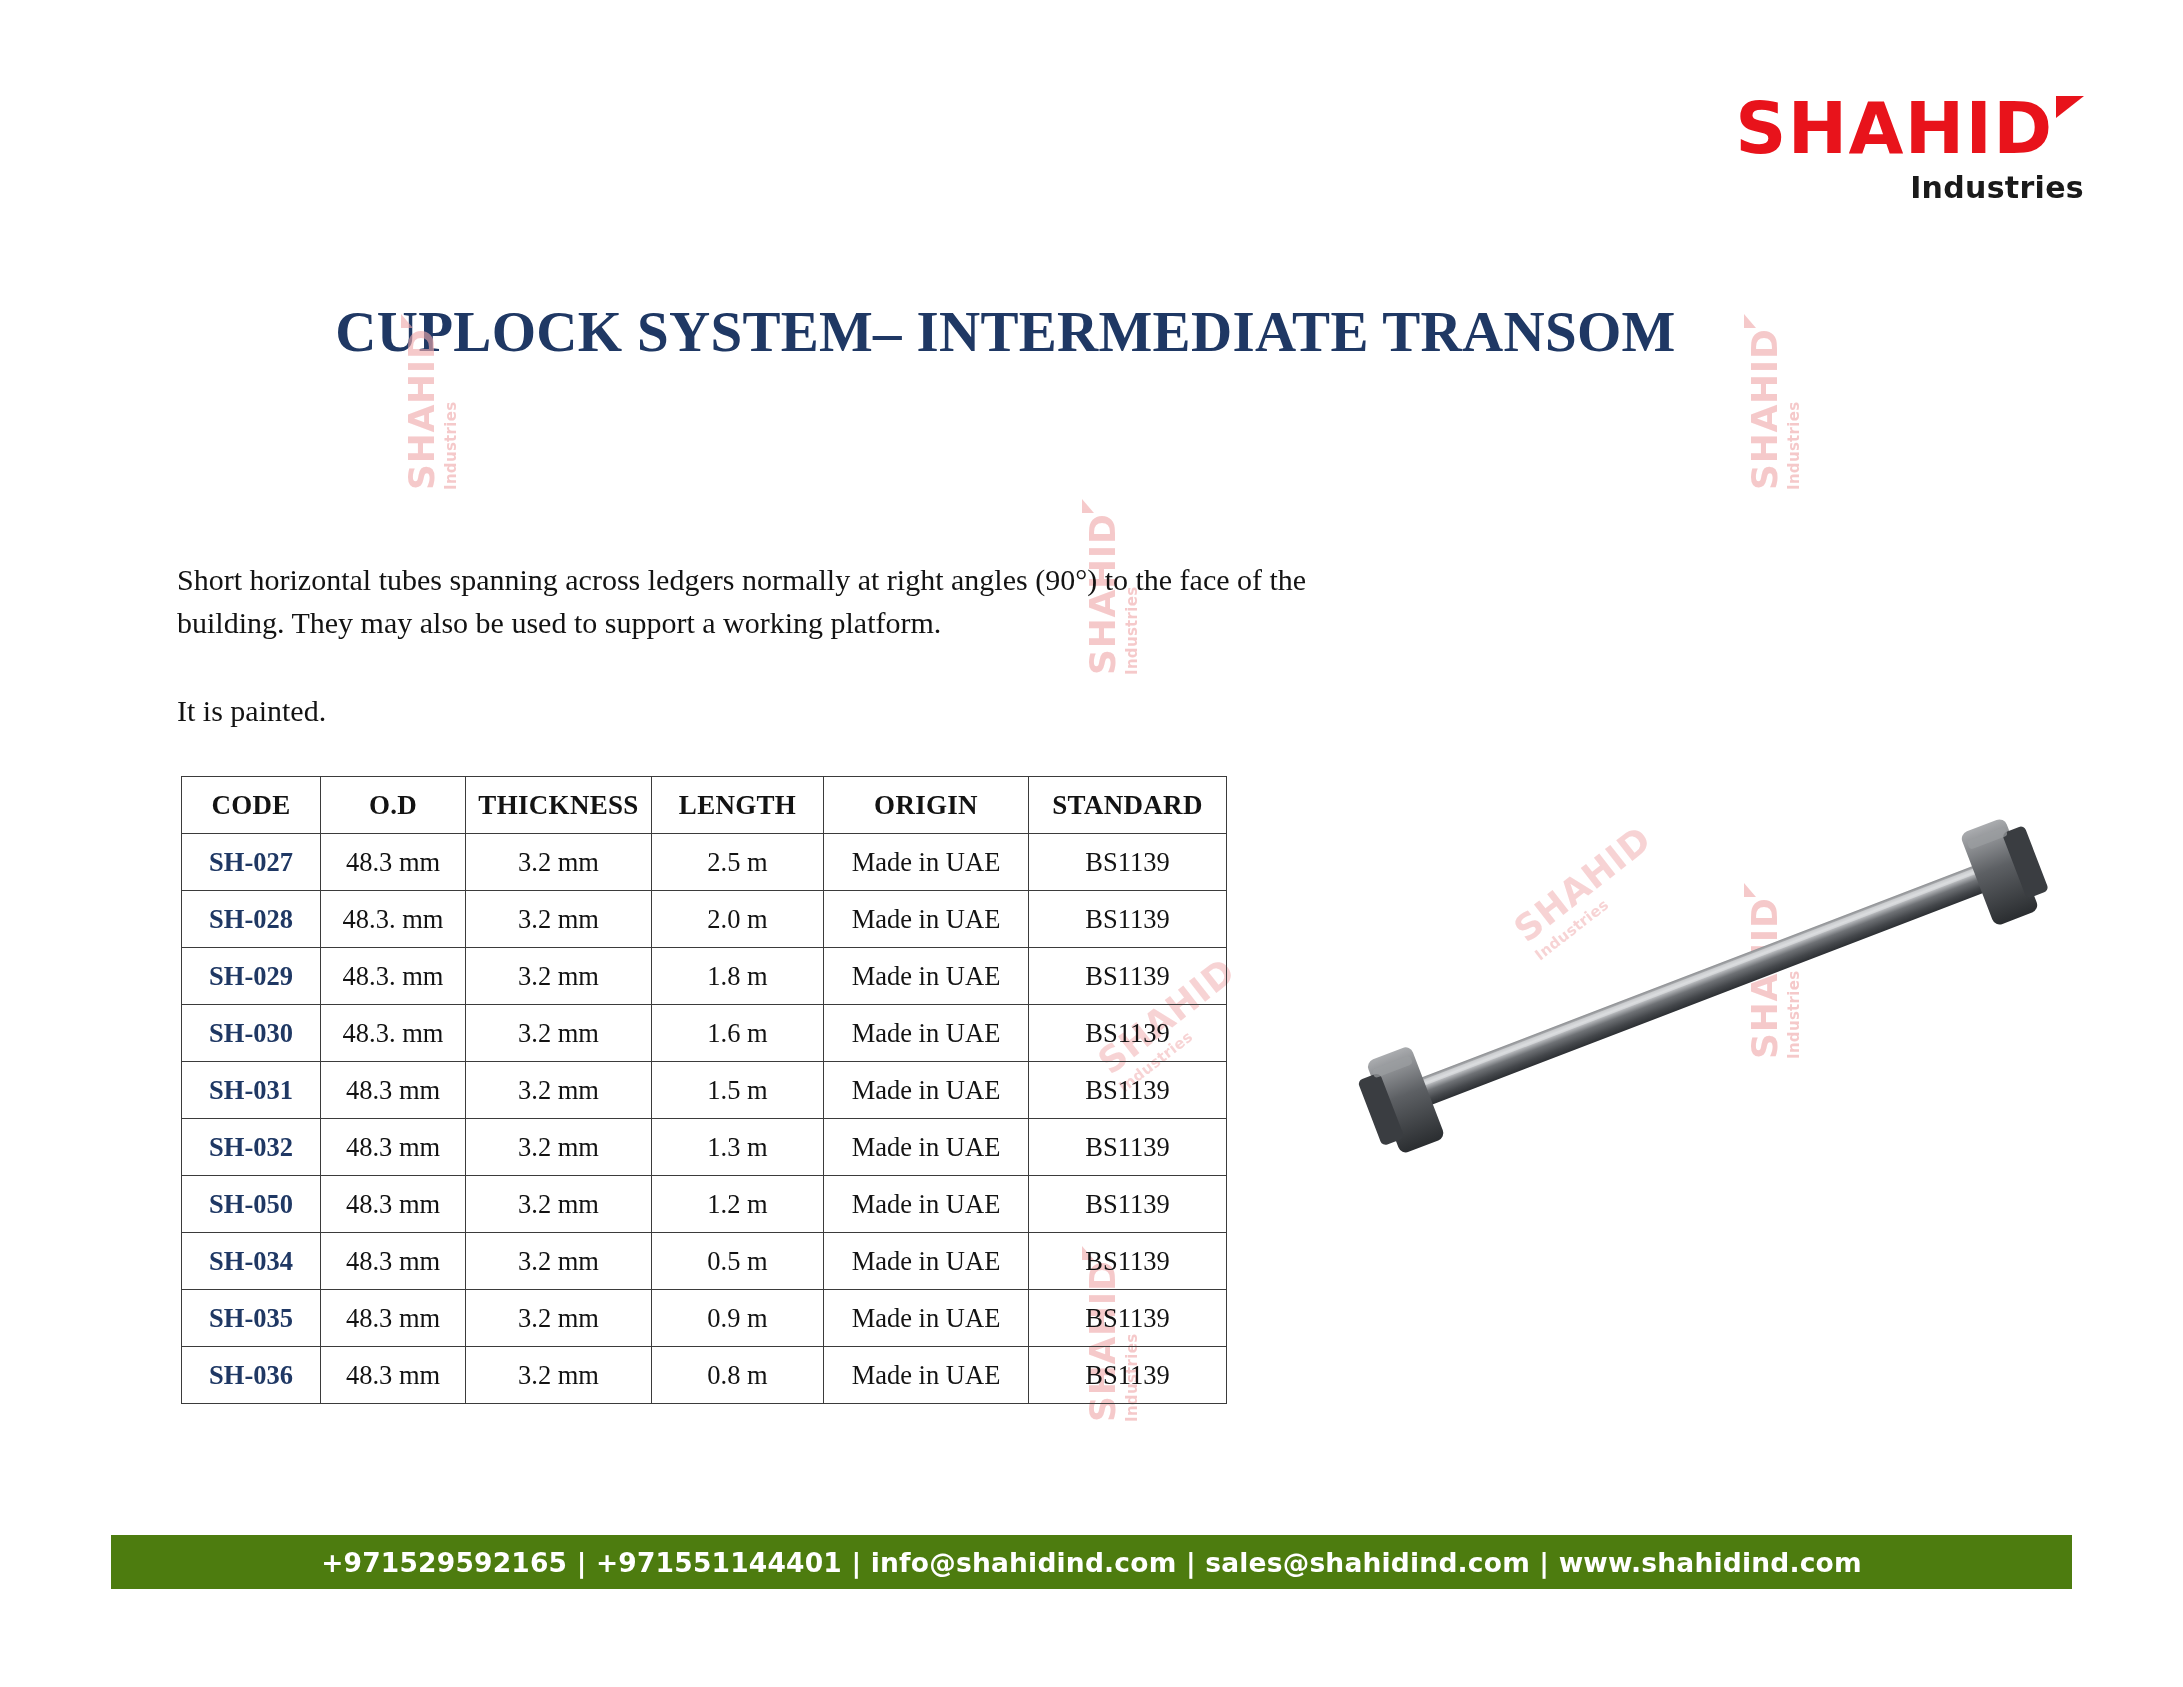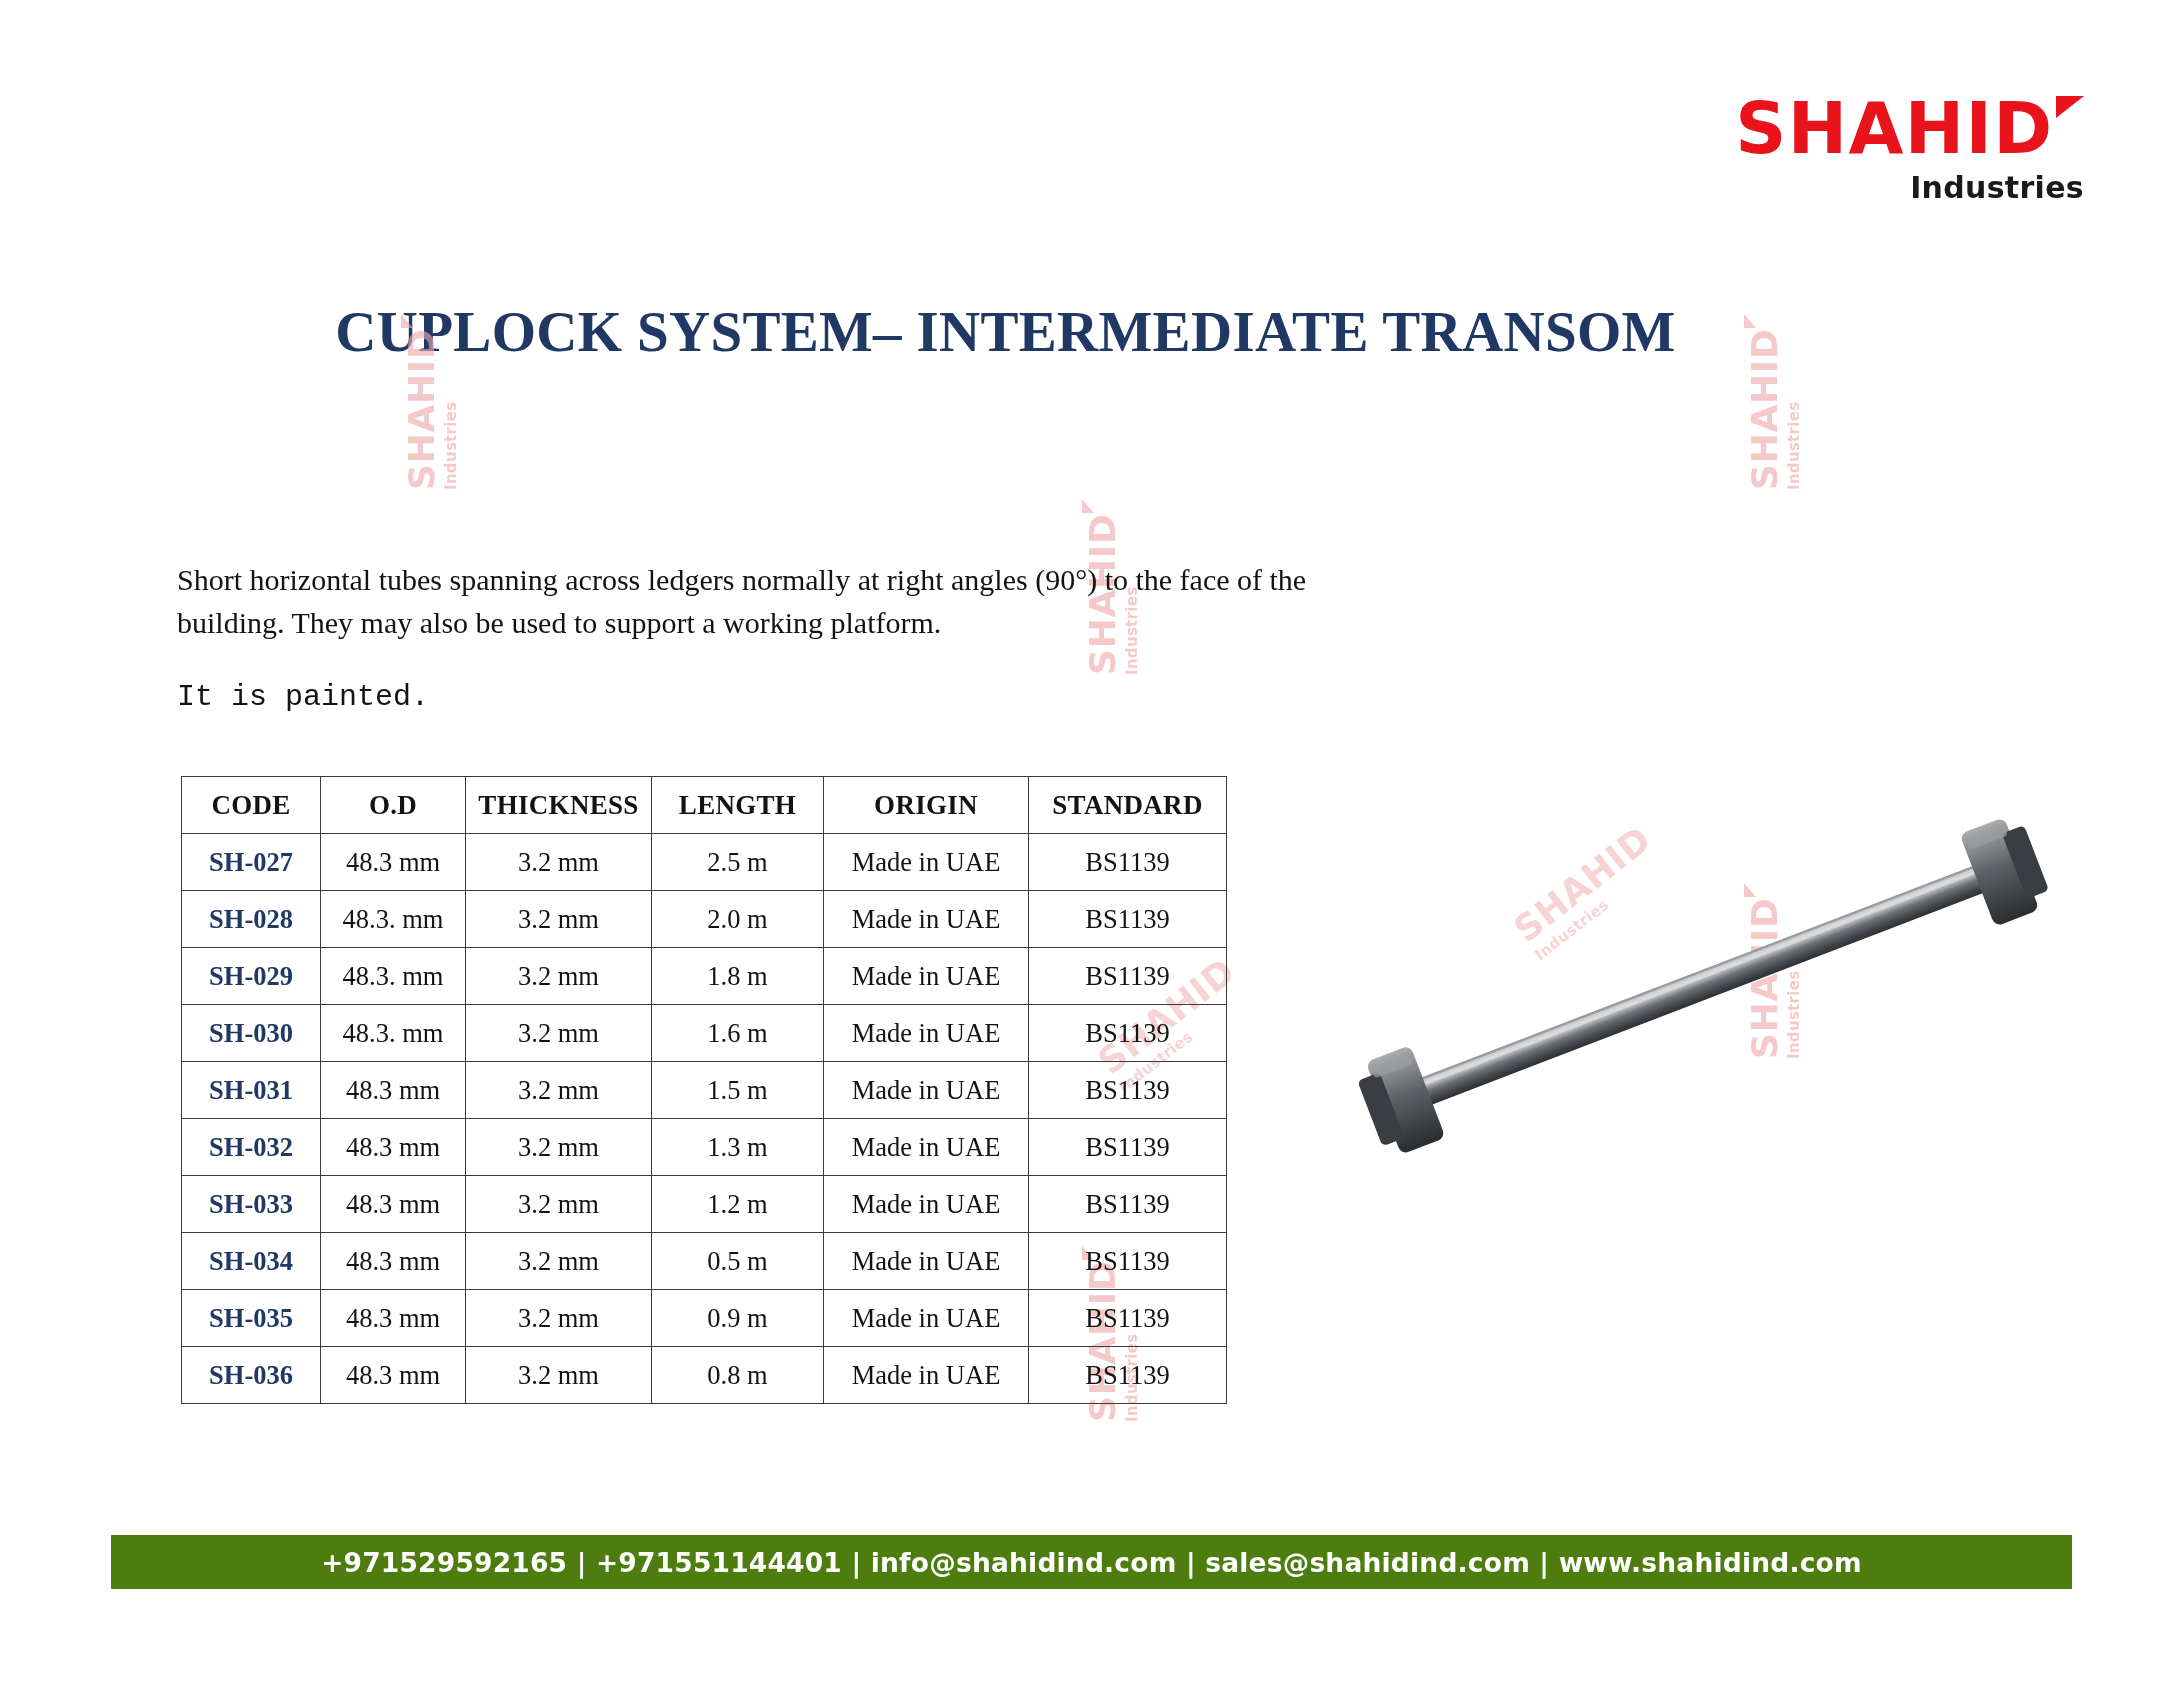--- a/index.html
+++ b/index.html
@@ -69,21 +69,21 @@
   .intro {
     position: absolute;
     left: 177px;
     top: 559px;
     width: 1211px;
     font-size: 30px;
     color: #131313;
     line-height: 1.42;
   }
   .intro p { margin: 0; }
-  .intro .second { margin-top: 32px; font-family: Liberation Mono, monospace; }
+  .intro .second { margin-top: 46px; }
 
   
   .spec-table {
     position: absolute;
     left: 181px;
     top: 776px;
     border-collapse: collapse;
     font-size: 26.5px;
   }
   .spec-table th,
@@ -282,21 +282,21 @@
     </tr>
     <tr>
       <td class="code">SH-032</td>
       <td>48.3 mm</td>
       <td>3.2 mm</td>
       <td>1.3 m</td>
       <td>Made in UAE</td>
       <td>BS1139</td>
     </tr>
     <tr>
-      <td class="code">SH-033</td>
+      <td class="code">SH-050</td>
       <td>48.3 mm</td>
       <td>3.2 mm</td>
       <td>1.2 m</td>
       <td>Made in UAE</td>
       <td>BS1139</td>
     </tr>
     <tr>
       <td class="code">SH-034</td>
       <td>48.3 mm</td>
       <td>3.2 mm</td>

